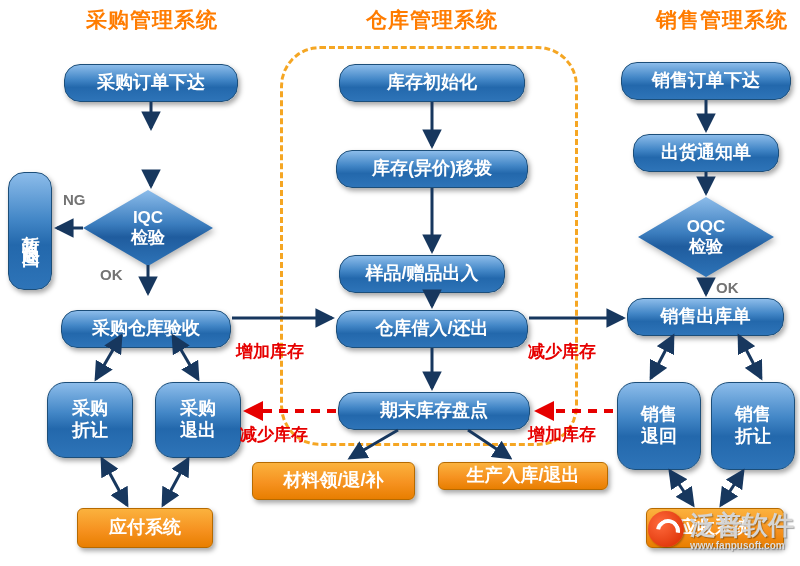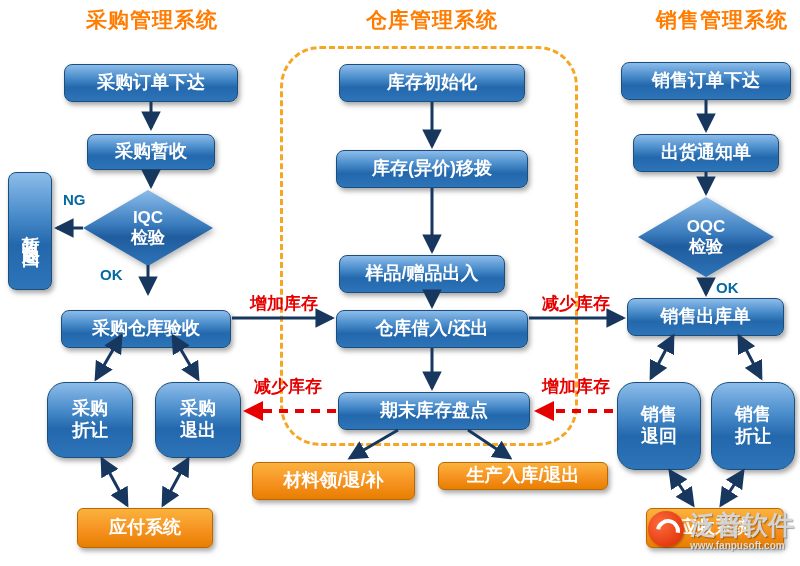--- a/index.html
+++ b/index.html
@@ -6,40 +6,40 @@
   html,body { background:#ffffff; }
   body { font-family:"Liberation Sans","DejaVu Sans",sans-serif; }
   .canvas { position:relative; width:800px; height:566px; background:#ffffff; overflow:hidden;padding-left:20px; }
 
   .title { position:absolute; font-size:21px; font-weight:bold; color:#FF7C00; text-align:center; letter-spacing:1px; }
 
   .node { position:absolute; display:flex; align-items:center; justify-content:center;
           color:#ffffff; font-weight:bold; font-size:18px; text-align:center;
           white-space:pre-line; line-height:1.2; }
   .blue { background:linear-gradient(180deg,#8CBCEA 0%,#4387C7 40%,#2368AC 62%,#2E74B8 100%);
-          border:1px solid #1C4E79; border-radius:8px; box-shadow:2px 3px 5px rgba(0,0,0,0.35); }
+          border:1px solid #1C4E79; border-radius:16px; box-shadow:2px 3px 5px rgba(0,0,0,0.35); }
   .orange { background:linear-gradient(180deg,#FBB23E 0%,#F69220 55%,#E87E00 100%);
           border:1px solid #B66A00; border-radius:6px; box-shadow:2px 3px 5px rgba(0,0,0,0.35); }
   .pill { border-radius:18px; }
   .vertical { writing-mode:vertical-rl; text-orientation:upright; letter-spacing:5px; }
 
   .diamond-wrap { position:absolute; filter:drop-shadow(2px 3px 3px rgba(0,0,0,0.3)); }
   .diamond { width:100%; height:100%; clip-path:polygon(50% 0,100% 50%,50% 100%,0 50%);
           background:linear-gradient(180deg,#8CBCEA 0%,#3B7DBE 45%,#1F5C9E 62%,#2E74B8 100%);
           display:flex; align-items:center; justify-content:center; color:#fff; font-weight:bold;
           font-size:17px; text-align:center; white-space:pre-line; line-height:1.2; }
 
   .dashed-zone { position:absolute; border:3px dashed #F5A623; border-radius:40px; }
 
   svg.arrows { position:absolute; left:0; top:0; pointer-events:none; }
   .b { stroke:#17375E; stroke-width:3; fill:none; }
   .r { stroke:#E60000; stroke-width:4; fill:none; stroke-dasharray:9 7; }
 
-  .flow-label { position:absolute; color:#E60000; font-weight:bold; font-size:17px; width:96px; text-align:center; }
-  .ngok { position:absolute; color:#0369a1; font-weight:bold; font-size:15px; }
+  .flow-label { position:absolute; color:#E60000; font-weight:bold; font-size:17px; width:96px; text-align:left;margin-top:48px; }
+  .ngok { position:absolute; color:#737373; font-weight:bold; font-size:15px; }
 
   .watermark { position:absolute; left:648px; top:511px; display:flex; align-items:flex-start; }
   .wm-logo { width:36px; height:36px; border-radius:50%;
           background:radial-gradient(circle at 35% 35%, #ff6a3c, #e23a0e 72%); position:relative;
           box-shadow:1px 1px 2px rgba(0,0,0,0.3); flex:0 0 auto; }
   .wm-logo::after { content:""; position:absolute; left:8px; top:8px; width:16px; height:16px;
           border-radius:50%; border:4px solid #ffffff; border-left-color:transparent;
           border-bottom-color:transparent; transform:rotate(-35deg); }
   .wm-texts { margin-left:6px; }
   .wm-brand { font-size:26px; font-weight:bold; color:#d5d5d5; text-shadow:1px 1px 1px rgba(0,0,0,0.35); line-height:1.1;text-align:right; }
@@ -50,21 +50,20 @@
 
 <div class="canvas">
 
   <div class="title" style="left:62px;top:6px;width:180px">采购管理系统</div>
   <div class="title" style="left:342px;top:6px;width:180px">仓库管理系统</div>
   <div class="title" style="left:632px;top:6px;width:180px">销售管理系统</div>
 
   <div class="dashed-zone" style="left:280px;top:46px;width:298px;height:400px"></div>
 
   <div class="node blue" style="left:64px;top:64px;width:174px;height:38px">采购订单下达</div>
-  <div class="node blue" style="left:87px;top:134px;width:128px;height:36px">采购暂收</div>
   <div class="node blue vertical" style="left:8px;top:172px;width:44px;height:118px">暂收退回</div>
   <div class="diamond-wrap" style="left:83px;top:190px;width:130px;height:76px">
     <div class="diamond">IQC
 检验</div>
   </div>
   <div class="node blue" style="left:61px;top:310px;width:170px;height:38px">采购仓库验收</div>
   <div class="node blue pill" style="left:47px;top:382px;width:86px;height:76px">采购
 折让</div>
   <div class="node blue pill" style="left:155px;top:382px;width:86px;height:76px">采购
 退出</div>

